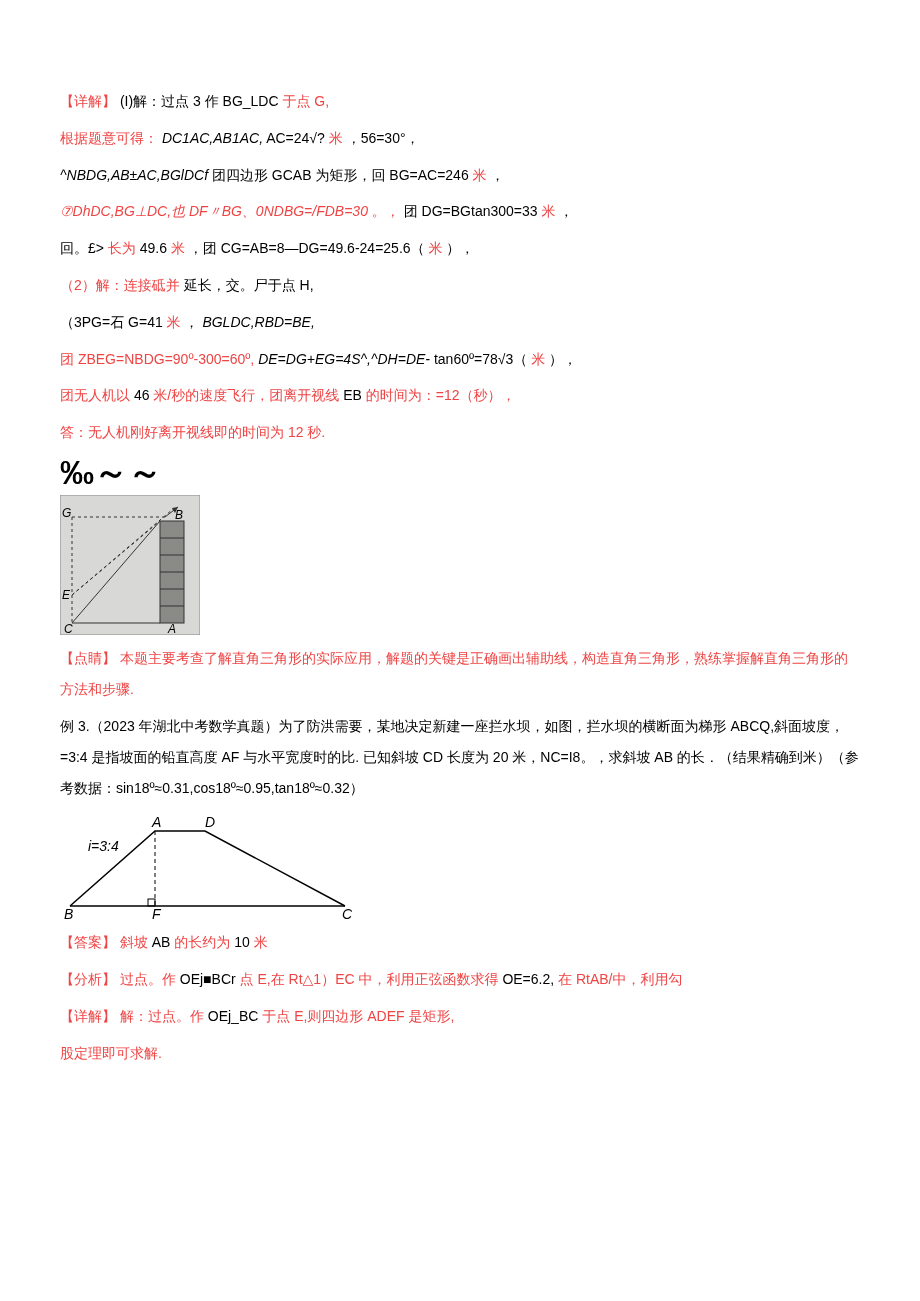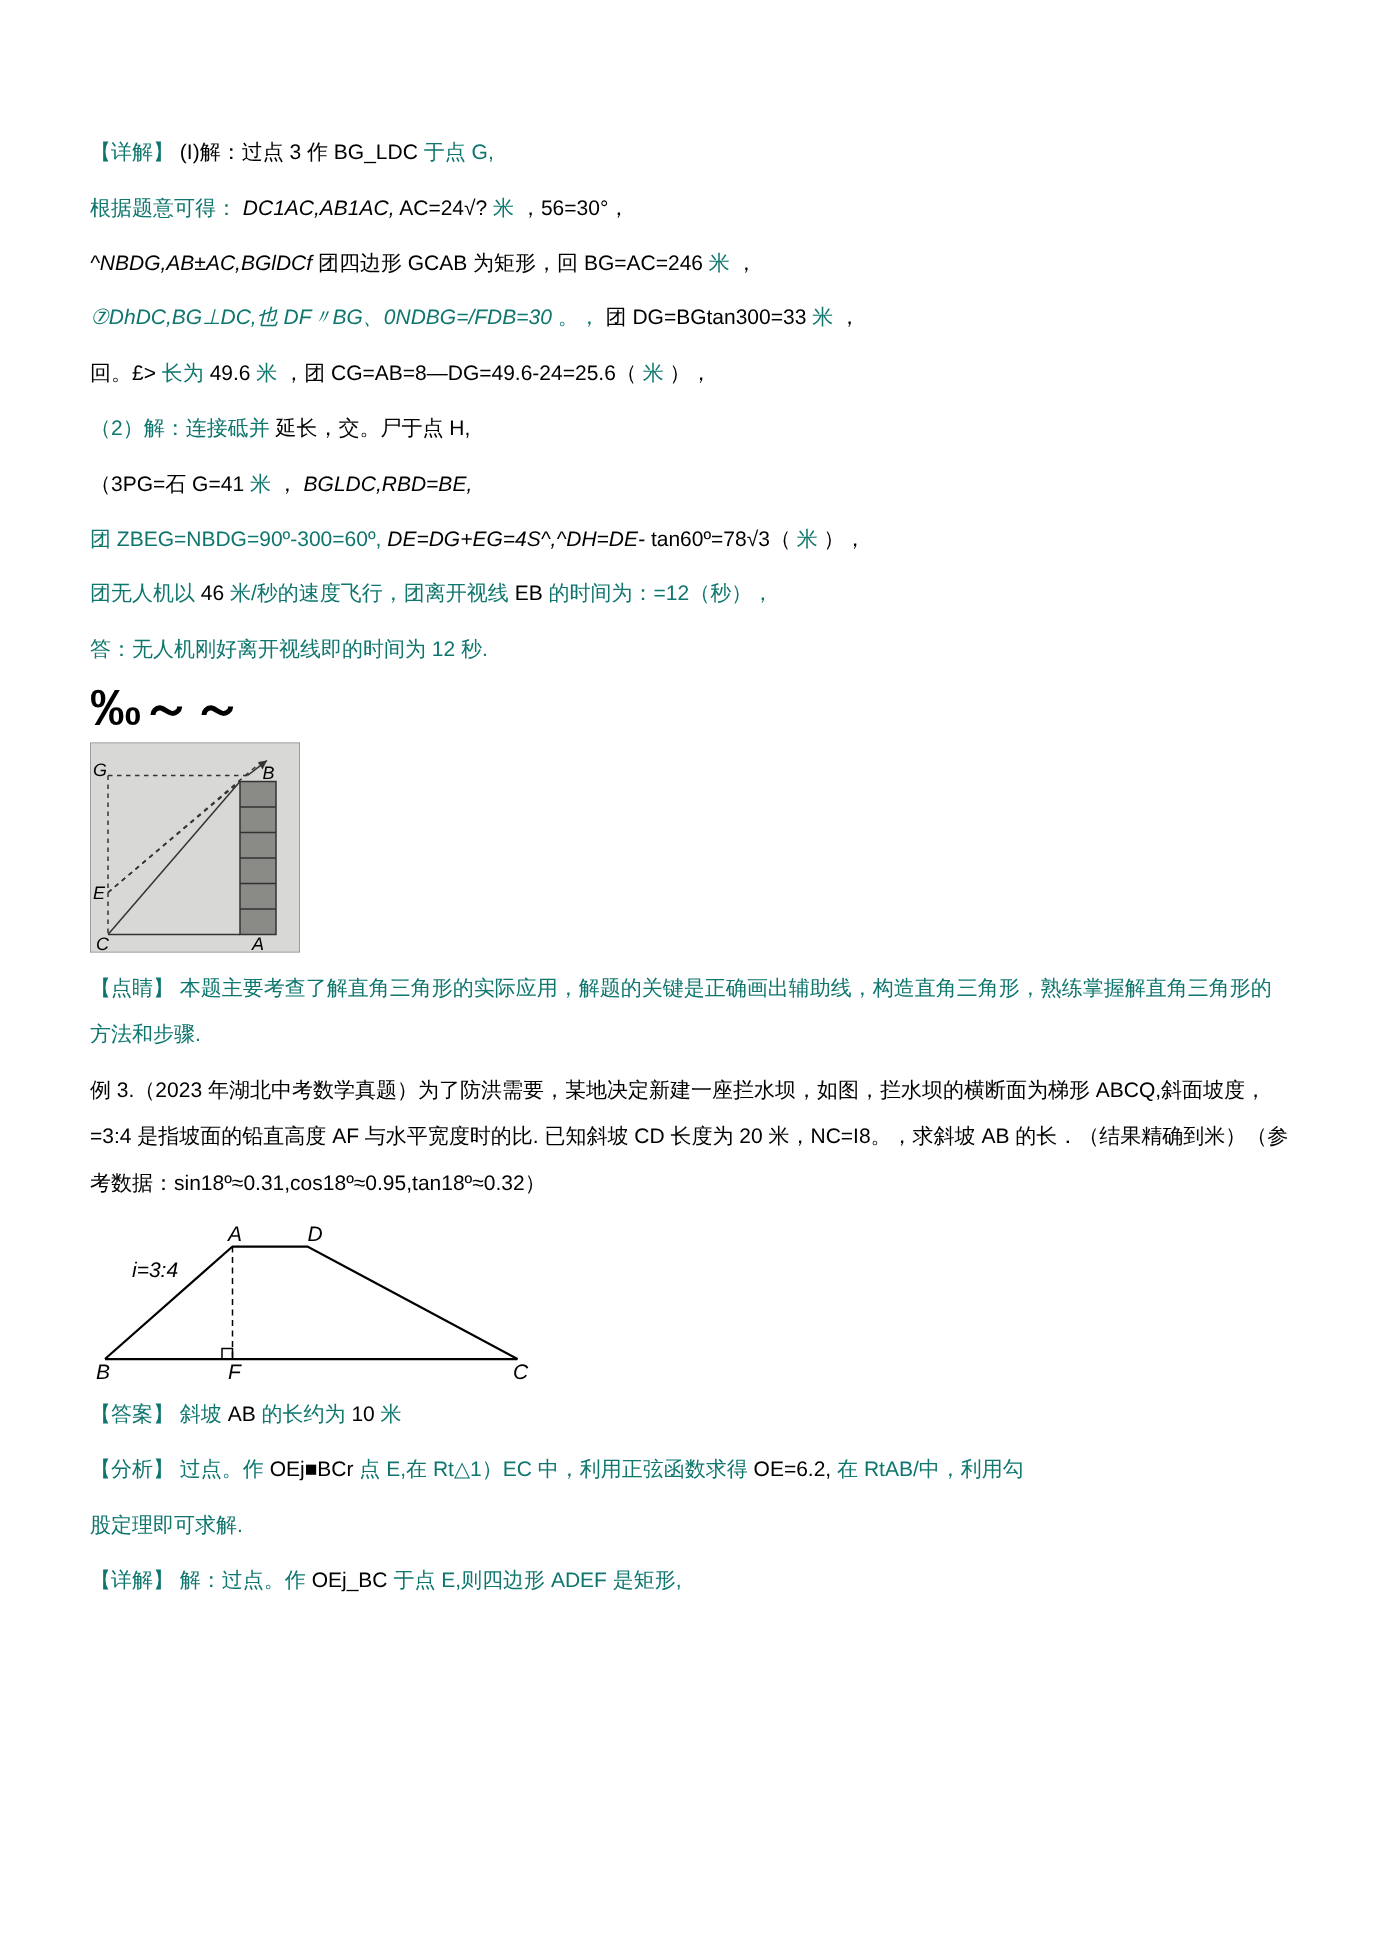--- a/index.html
+++ b/index.html
@@ -13,21 +13,21 @@
     width: 920px;
   }
   .page {
     padding: 80px 60px 40px 60px;
     box-sizing: border-box;
   }
   .para {
     margin: 6px 0;
     text-align: left;
   }
-  .red { color: #0f766e; }
+  .red { color: #ef4444; }
   .italic { font-style: italic; }
   .permille {
     font-size: 34px;
     font-weight: 700;
     color: #000;
     line-height: 1.1;
     margin-top: 6px;
   }
   .figure1 {
     width: 140px;
@@ -185,22 +185,22 @@
   </div>
 
   <div class="para">
     <span class="red">【分析】</span>
     <span class="red">过点。作 </span>
     <span>OEj■BCr</span>
     <span class="red"> 点 E,在 Rt△1）EC 中，利用正弦函数求得 </span>
     <span>OE=6.2,</span>
     <span class="red">在 RtAB/中，利用勾</span>
   </div>
-  <div class="para red">股定理即可求解.</div>
-
   <div class="para">
     <span class="red">【详解】</span>
     <span class="red">解：过点。作 </span>
     <span>OEj_BC</span>
     <span class="red"> 于点 E,则四边形 ADEF 是矩形,</span>
   </div>
 
+  <div class="para red">股定理即可求解.</div>
+
 </div>
 
 </body></html>

